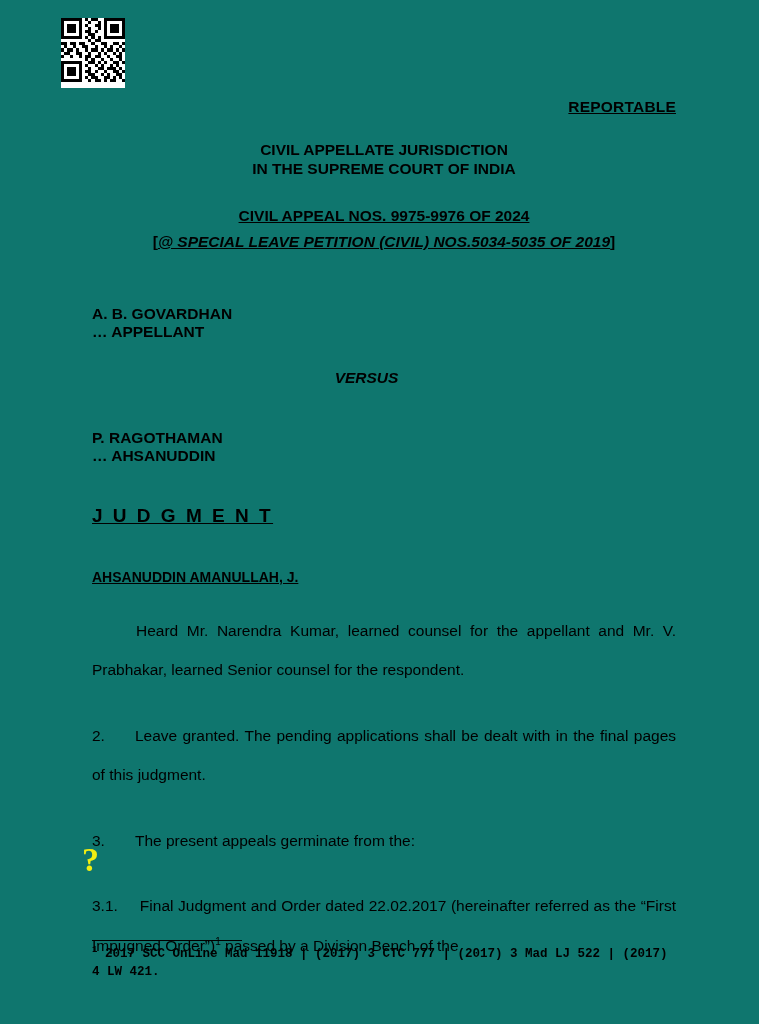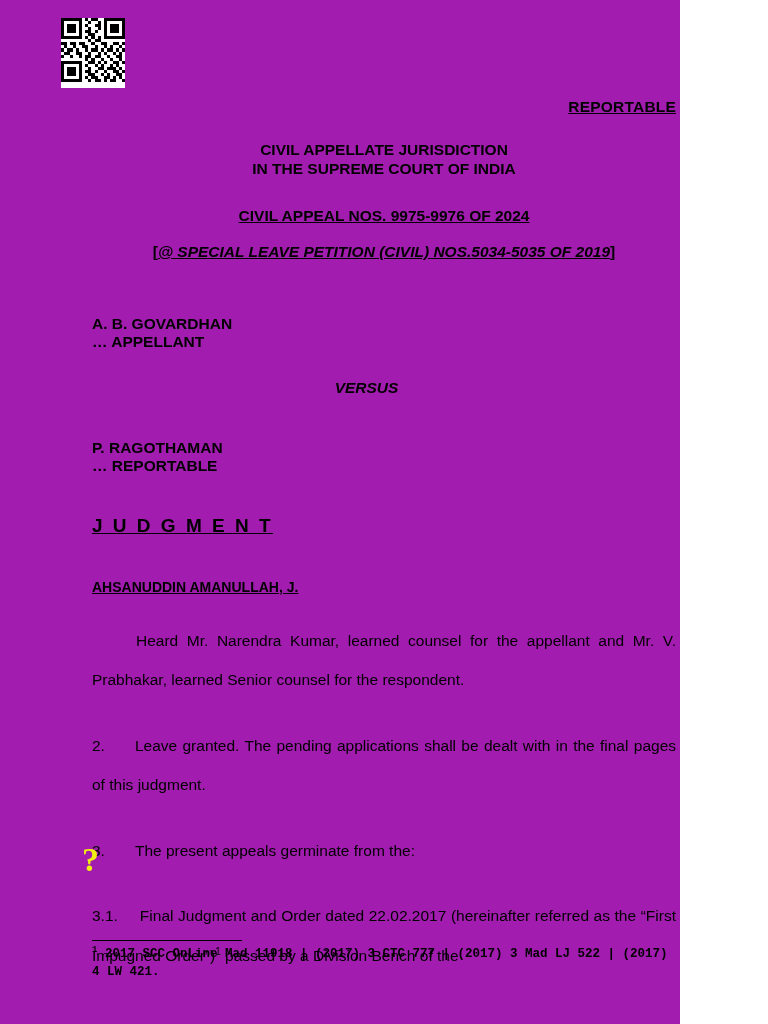--- a/index.html
+++ b/index.html
@@ -6,23 +6,23 @@
     margin: 0;
     padding: 0;
     background: #ffffff;
   }
   body {
     font-family: "Liberation Sans", sans-serif;
     color: #000000;
   }
   .page {
     position: relative;
-    width: 680px;
+    width: 759px;
     height: 1024px;
-    background: #a21caf;
+    background: #0f766e;
     overflow: hidden;
   }
   
   .qr {
     position: absolute;
     left: 61px;
     top: 18px;
     width: 64px;
     height: 70px;
     background: #ffffff;
@@ -59,21 +59,21 @@
     font-weight: bold;
     font-size: 15.5px;
     text-decoration: underline;
     margin-top: 28px;
   }
 
   .slp-line {
     text-align: center;
     font-weight: bold;
     font-size: 15.5px;
-    margin-top: 18px;
+    margin-top: 8px;
   }
   .slp-line .slp-inner {
     font-style: italic;
     text-decoration: underline;
   }
 
   .party-row {
     display: flex;
     justify-content: space-between;
     align-items: baseline;
@@ -326,21 +326,21 @@
 
     <div class="party-row party-appellant">
       <div class="party-left">A. B. GOVARDHAN</div>
       <div class="party-right">… APPELLANT</div>
     </div>
 
     <div class="versus">VERSUS</div>
 
     <div class="party-row party-respondent">
       <div class="party-left">P. RAGOTHAMAN</div>
-      <div class="party-right">… REPORTABLE</div>
+      <div class="party-right">… AHSANUDDIN</div>
     </div>
 
     <div class="judgment-title">J U D G M E N T</div>
 
     <div class="author">AHSANUDDIN AMANULLAH, J.</div>
 
     <div class="para"><span class="indent"></span><span>Heard Mr. Narendra Kumar, learned counsel for the appellant and Mr. V. Prabhakar, learned Senior counsel for the respondent.</span></div>
 
     <div class="para"><span>2.</span><span class="numgap"></span><span>Leave granted. The pending applications shall be dealt with in the final pages of this judgment.</span></div>
 

